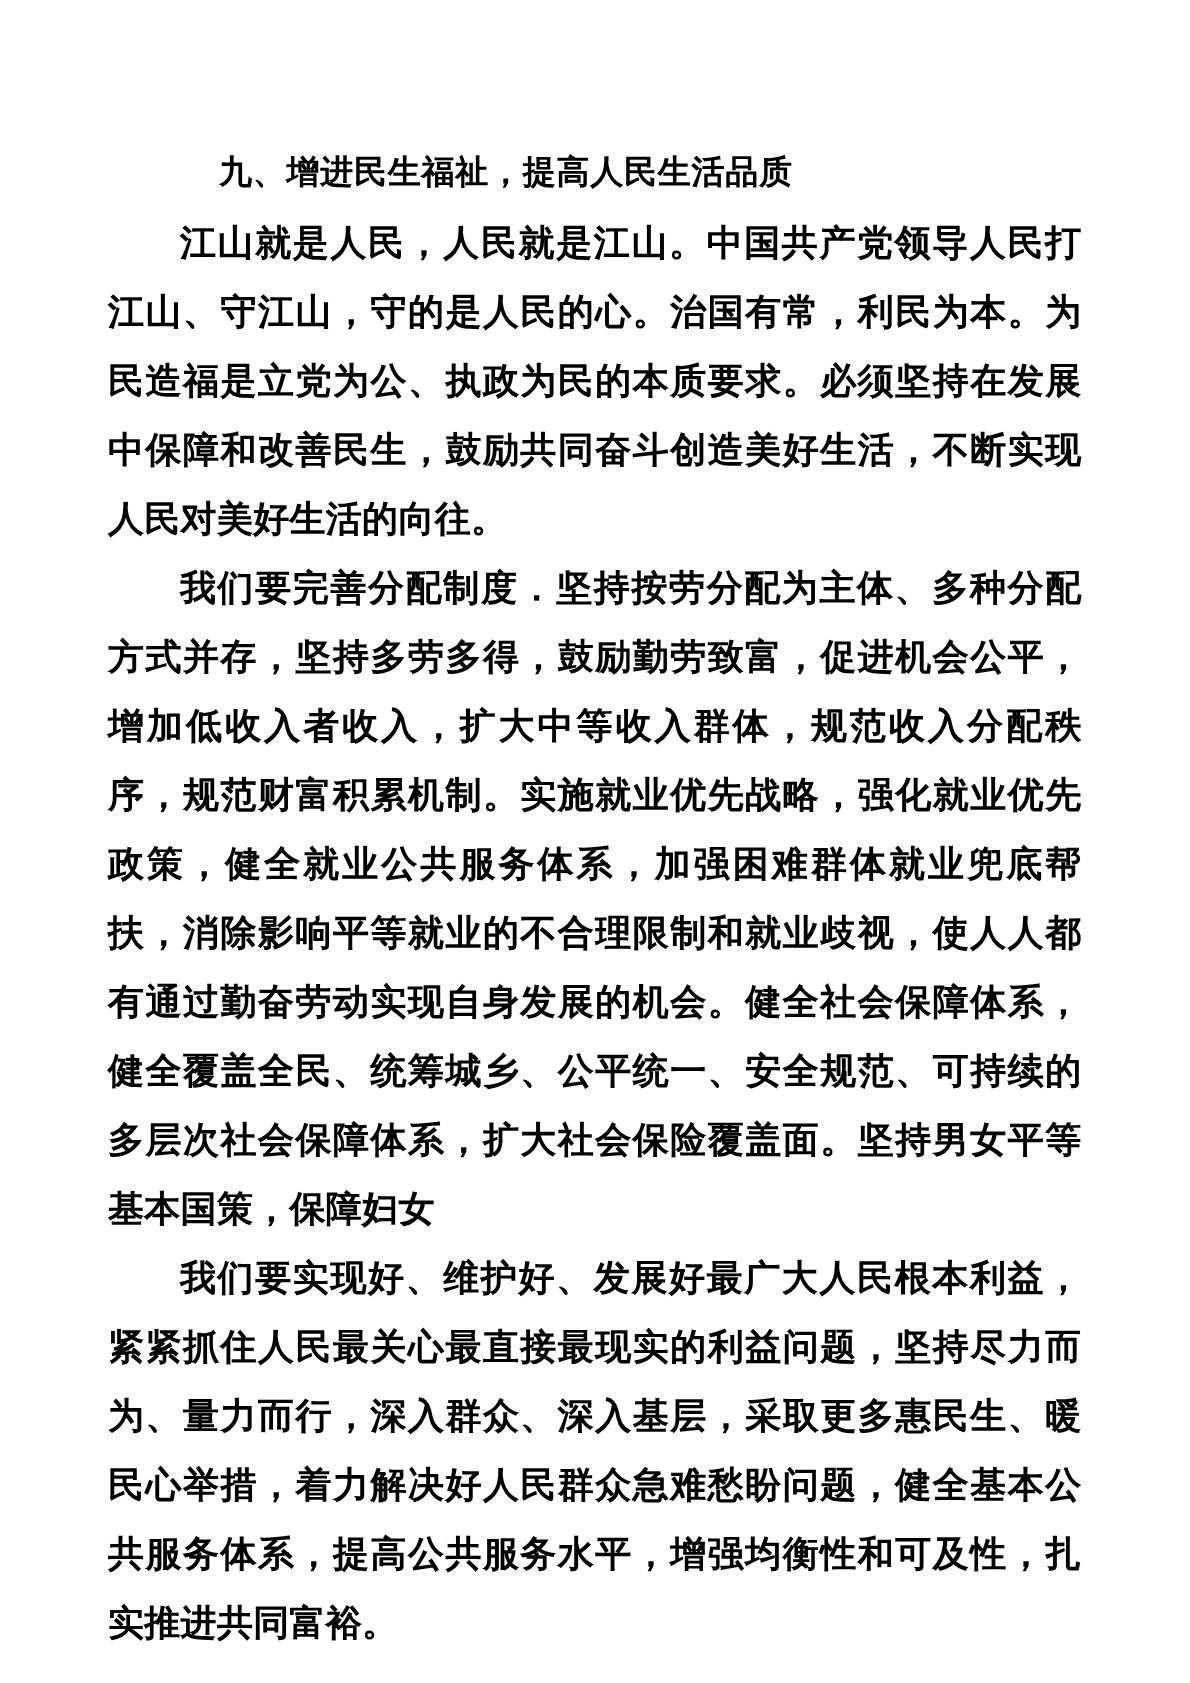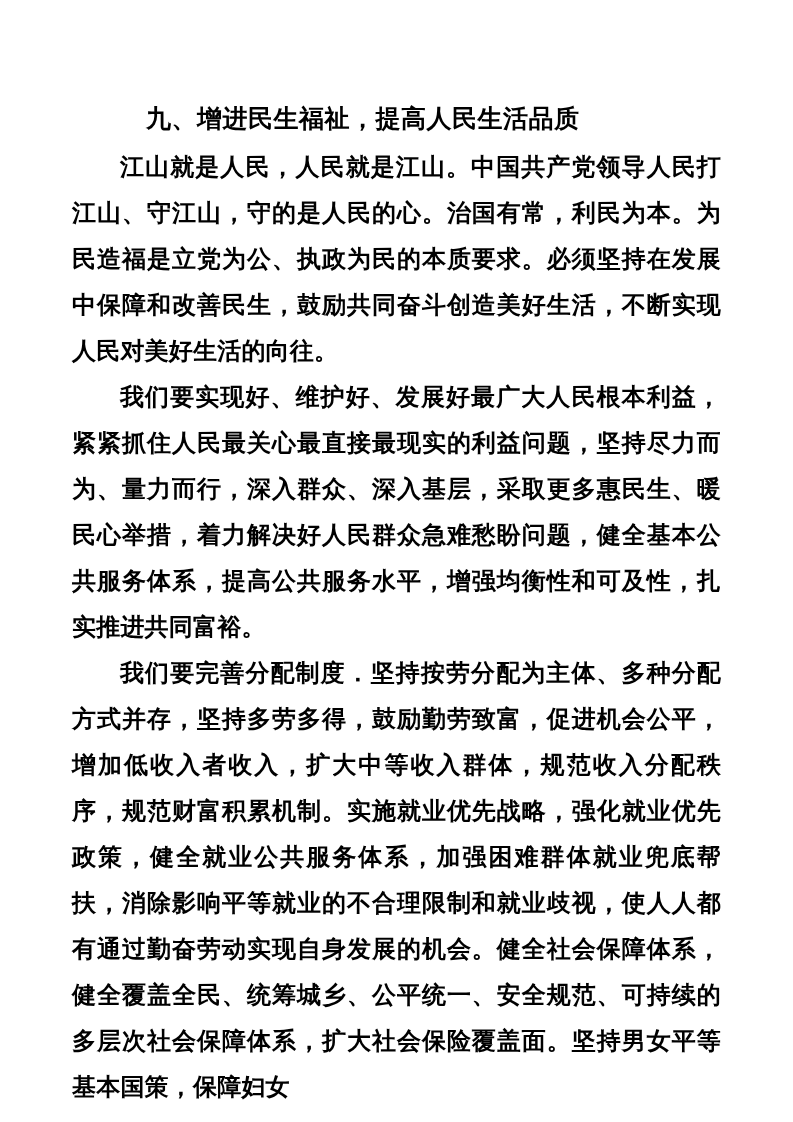--- a/index.html
+++ b/index.html
@@ -16,28 +16,28 @@
   }
   .page {
     position: relative;
     width: 793px;
     height: 1122px;
     box-sizing: border-box;
     padding: 100px 72px 60px 72px;
     background: #ffffff;
   }
   .doc-heading {
-    font-size: 25px;
+    font-size: 22px;
     font-weight: bold;
     line-height: 1.5;
     letter-spacing: 0.5px;
     text-align: left;
     margin: 0 0 6px 0;
     padding-left: 74px;
-    font-family: Liberation Serif, serif;
+    font-family: Liberation Mono, monospace;
   }
   .doc-body {
     margin: 0;
   }
   .doc-para {
     font-size: 24px;
     font-weight: bold;
     line-height: 46px;
     letter-spacing: 0.2px;
     text-align: justify;
@@ -49,17 +49,17 @@
 </style>
 </head>
 <body>
 
 <div class="page">
 
   <h1 class="doc-heading">九、增进民生福祉，提高人民生活品质</h1>
 
   <div class="doc-body">
     <p class="doc-para">江山就是人民，人民就是江山。中国共产党领导人民打江山、守江山，守的是人民的心。治国有常，利民为本。为民造福是立党为公、执政为民的本质要求。必须坚持在发展中保障和改善民生，鼓励共同奋斗创造美好生活，不断实现人民对美好生活的向往。</p>
+    <p class="doc-para">我们要完善分配制度．坚持按劳分配为主体、多种分配方式并存，坚持多劳多得，鼓励勤劳致富，促进机会公平，增加低收入者收入，扩大中等收入群体，规范收入分配秩序，规范财富积累机制。实施就业优先战略，强化就业优先政策，健全就业公共服务体系，加强困难群体就业兜底帮扶，消除影响平等就业的不合理限制和就业歧视，使人人都有通过勤奋劳动实现自身发展的机会。健全社会保障体系，健全覆盖全民、统筹城乡、公平统一、安全规范、可持续的多层次社会保障体系，扩大社会保险覆盖面。坚持男女平等基本国策，保障妇女</p>
     <p class="doc-para">我们要实现好、维护好、发展好最广大人民根本利益，紧紧抓住人民最关心最直接最现实的利益问题，坚持尽力而为、量力而行，深入群众、深入基层，采取更多惠民生、暖民心举措，着力解决好人民群众急难愁盼问题，健全基本公共服务体系，提高公共服务水平，增强均衡性和可及性，扎实推进共同富裕。</p>
-    <p class="doc-para">我们要完善分配制度．坚持按劳分配为主体、多种分配方式并存，坚持多劳多得，鼓励勤劳致富，促进机会公平，增加低收入者收入，扩大中等收入群体，规范收入分配秩序，规范财富积累机制。实施就业优先战略，强化就业优先政策，健全就业公共服务体系，加强困难群体就业兜底帮扶，消除影响平等就业的不合理限制和就业歧视，使人人都有通过勤奋劳动实现自身发展的机会。健全社会保障体系，健全覆盖全民、统筹城乡、公平统一、安全规范、可持续的多层次社会保障体系，扩大社会保险覆盖面。坚持男女平等基本国策，保障妇女</p>
   </div>
 
 </div>
 
 </body></html>

